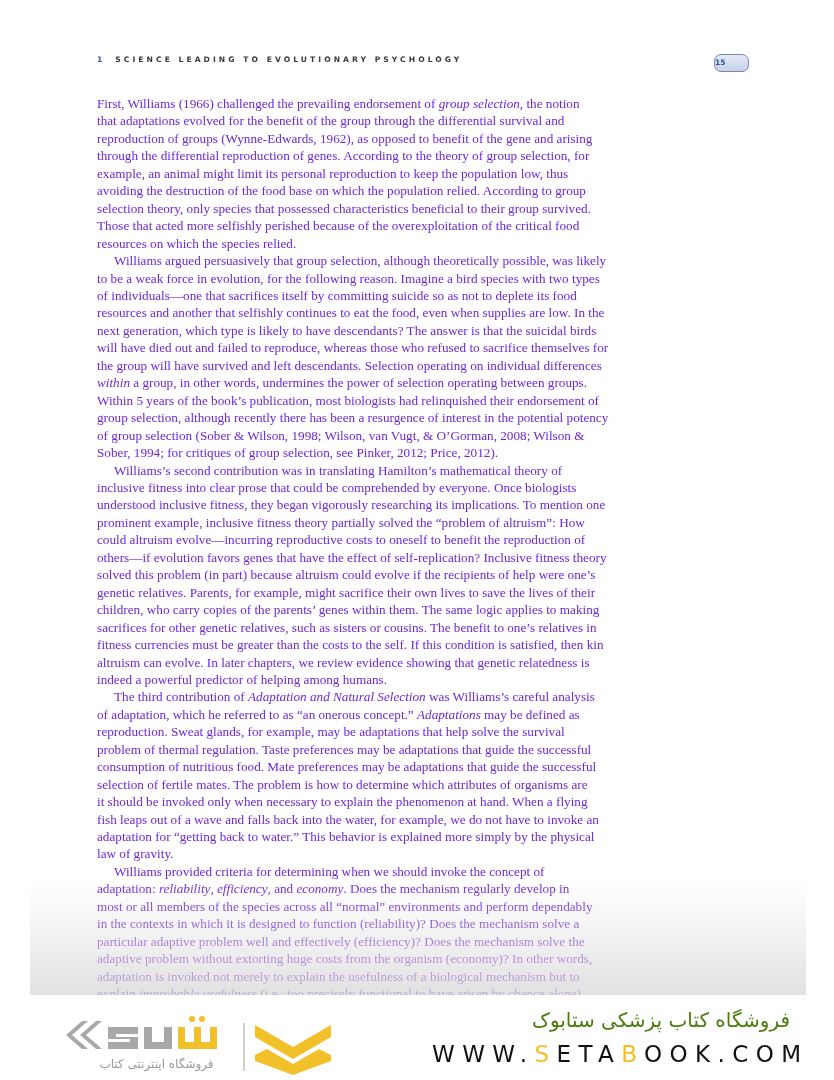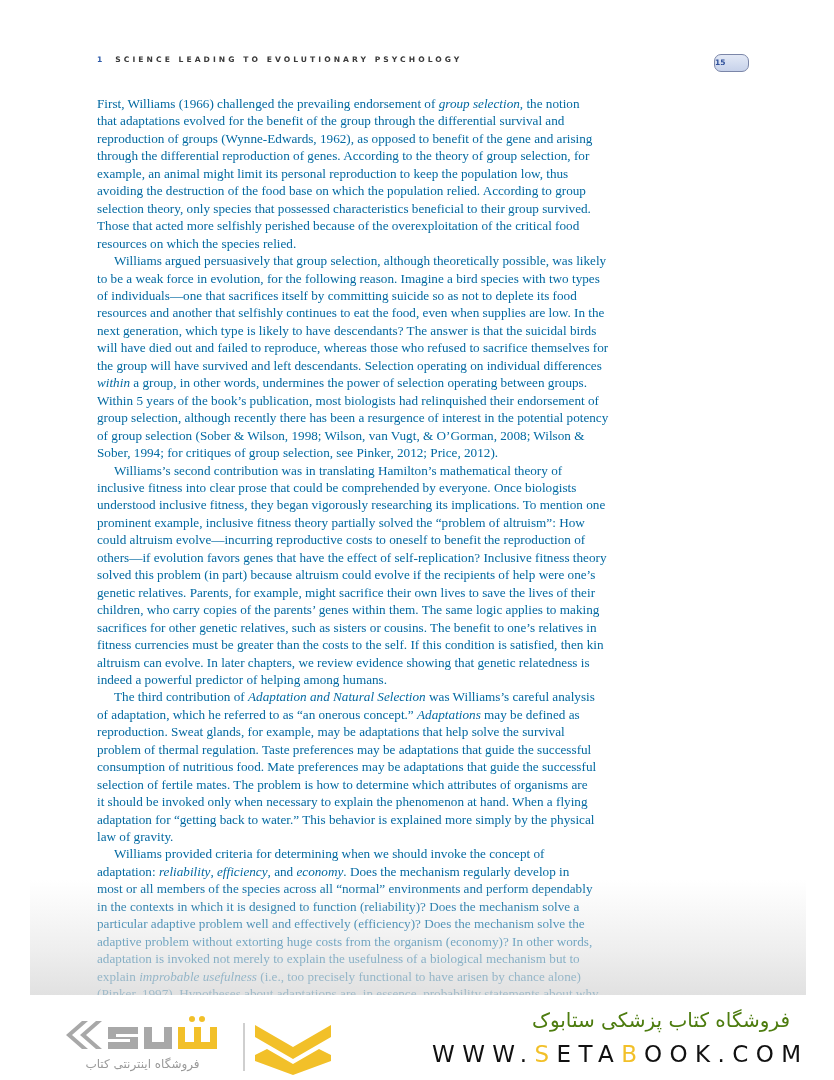--- a/index.html
+++ b/index.html
@@ -17,41 +17,41 @@
     .running-head .chap-num { color: #2d5aa8; margin-right: 10px; }
     .page-badge {
       position: absolute; left: 714px; top: 54px; width: 33px; height: 16px;
       border: 1px solid #7b86a8; border-radius: 7px;
       background: linear-gradient(#e3e9f6, #c7d2ea);
       font-family: "DejaVu Sans", sans-serif; font-size: 7.5px; font-weight: bold;
       color: #2d4f9a; line-height: 16px;
     }
     .body-text {
       position: absolute; left: 97px; top: 95px; width: 512px;
-      font-size: 13.2px; line-height: 17.45px; color: #0369a1;
+      font-size: 13.2px; line-height: 17.45px; color: #6d28d9;
     }
     .body-text p { margin: 0; text-indent: 17px; }
     .body-text p.first { text-indent: 0; }
     .body-text .ln { display: block; white-space: nowrap; }
     .body-text p .ln:first-child { }
     .body-text em { font-style: italic; }
     .fade {
       position: absolute; left: 30px; top: 880px; width: 776px; height: 115px;
       background: linear-gradient(to bottom, rgba(235,235,235,0) 0%, rgba(225,225,225,0.55) 60%, rgba(215,215,215,0.75) 100%);
       pointer-events: none;
     }
     .footer {
       position: absolute; left: 0; top: 995px; width: 834px; height: 85px; background: #fff;
     }
     .logo-area { position: absolute; left: 60px; top: 1013px; width: 280px; height: 64px; }
     .logo-word {
       position: absolute; left: 0; top: 2px; width: 175px; height: 38px;
     }
     .logo-sub {
-      position: absolute; left: 0; top: 44px; width: 165px;
+      position: absolute; left: 14px; top: 44px; width: 165px;
       font-family: "DejaVu Sans", sans-serif; font-size: 12px; color: #9a9a9a; text-align: center;
       direction: rtl;
     }
     .logo-divider { position: absolute; left: 183px; top: 10px; width: 2px; height: 48px; background: #cfcfcf; }
     .logo-mark { position: absolute; left: 193px; top: 4px; }
     .footer-title {
       position: absolute; right: 44px; top: 1008px;
       font-family: "DejaVu Sans", sans-serif; font-size: 20px; color: #4d7c0f; direction: rtl; white-space: nowrap;
     }
     .footer-url {
@@ -112,20 +112,21 @@
         <span class="ln">indeed a powerful predictor of helping among humans.</span>
       </p>
       <p style="text-indent: 0px;">
         <span class="ln" style="text-indent: 17px;">The third contribution of <em>Adaptation and Natural Selection</em> was Williams’s careful analysis</span>
         <span class="ln">of adaptation, which he referred to as “an onerous concept.” <em>Adaptations</em> may be defined as</span>
         <span class="ln">reproduction. Sweat glands, for example, may be adaptations that help solve the survival</span>
         <span class="ln">problem of thermal regulation. Taste preferences may be adaptations that guide the successful</span>
         <span class="ln">consumption of nutritious food. Mate preferences may be adaptations that guide the successful</span>
         <span class="ln">selection of fertile mates. The problem is how to determine which attributes of organisms are</span>
         <span class="ln">it should be invoked only when necessary to explain the phenomenon at hand. When a flying</span>
+        <span class="ln">fish leaps out of a wave and falls back into the water, for example, we do not have to invoke an</span>
         <span class="ln">adaptation for “getting back to water.” This behavior is explained more simply by the physical</span>
         <span class="ln">law of gravity.</span>
       </p>
       <p style="text-indent: 0px;">
         <span class="ln" style="text-indent: 17px;">Williams provided criteria for determining when we should invoke the concept of</span>
         <span class="ln">adaptation: <em>reliability</em>, <em>efficiency</em>, and <em>economy</em>. Does the mechanism regularly develop in</span>
         <span class="ln">most or all members of the species across all “normal” environments and perform dependably</span>
         <span class="ln">in the contexts in which it is designed to function (reliability)? Does the mechanism solve a</span>
         <span class="ln">particular adaptive problem well and effectively (efficiency)? Does the mechanism solve the</span>
         <span class="ln">adaptive problem without extorting huge costs from the organism (economy)? In other words,</span>

